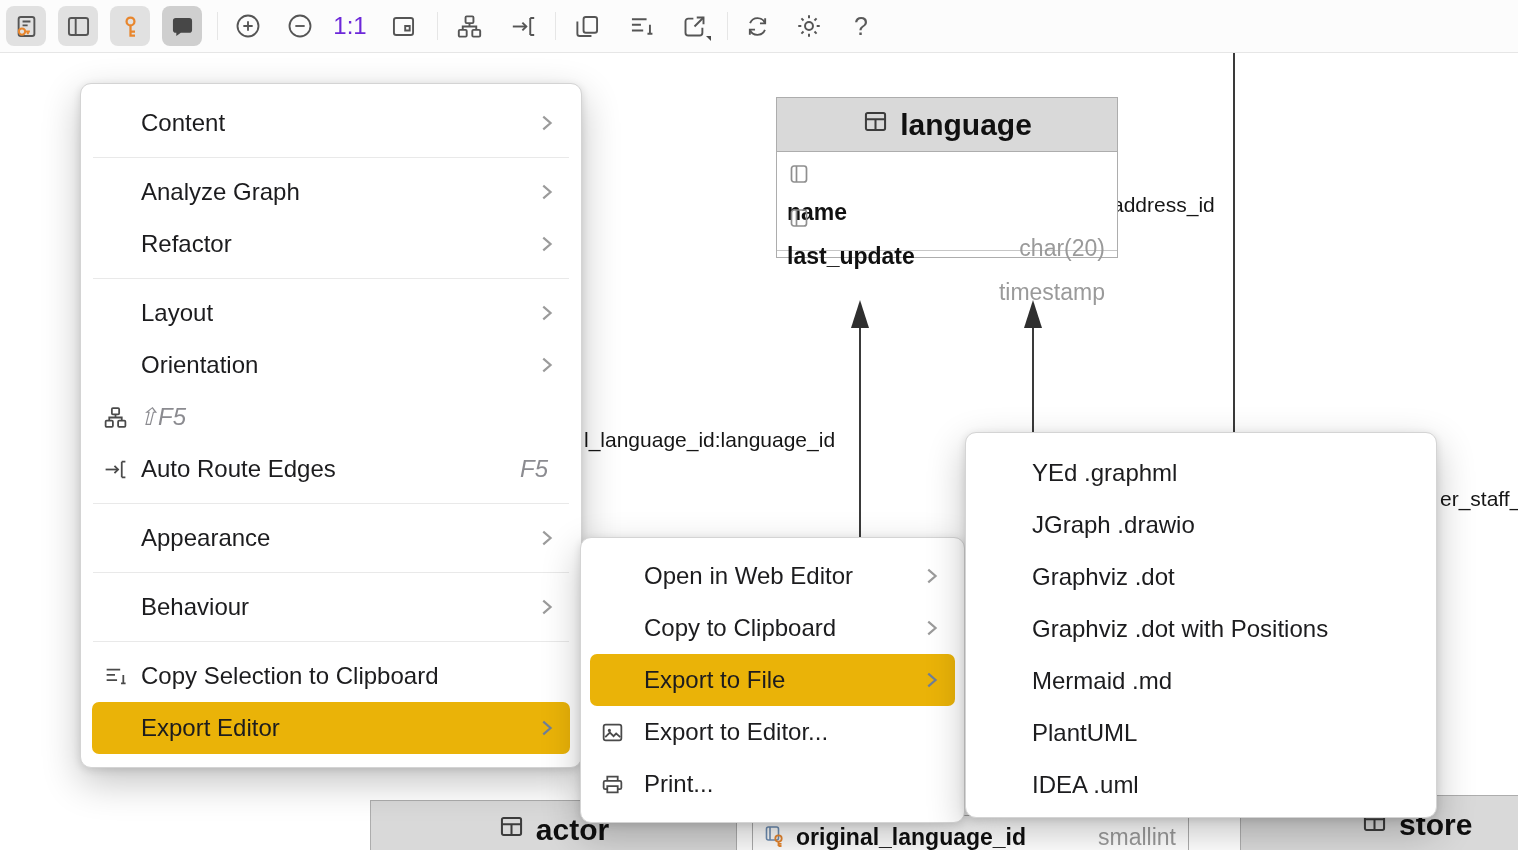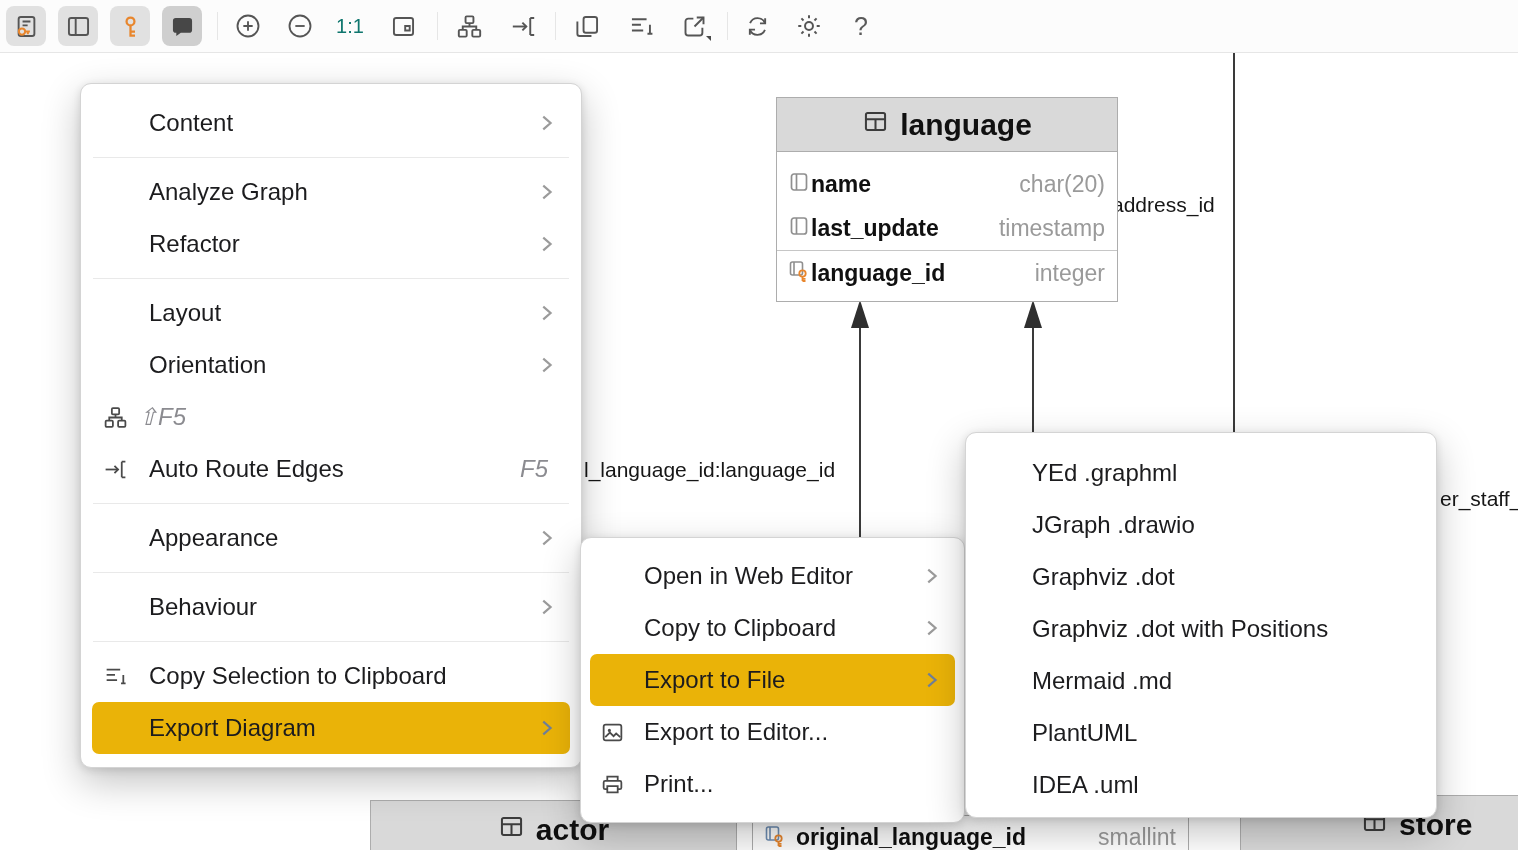--- a/index.html
+++ b/index.html
@@ -7,46 +7,46 @@
     width:1518px;height:850px;position:relative;overflow:hidden;
     background:#ffffff;font-family:"Liberation Sans",sans-serif;
     -webkit-font-smoothing:antialiased;
   }
   
   .toolbar{position:absolute;left:0;top:0;width:1518px;height:52px;background:#fcfcfc;border-bottom:1px solid #e6e6e6;z-index:5;}
   .tbtn{position:absolute;top:6px;width:40px;height:40px;border-radius:8px;display:flex;align-items:center;justify-content:center;box-sizing:border-box;}
   .tbtn.active{background:#e1e1e1;}
   .tbtn.active-dark{background:#cfcfcf;}
   .tbtn svg{display:block;}
-  .tlabel{font-size:20px;color:#0f766e;}
+  .tlabel{font-size:24px;color:#6d28d9;}
   .tsep{position:absolute;top:12px;width:1px;height:28px;background:#e6e6e6;}
   .dd-tri{position:absolute;right:3px;bottom:5px;width:0;height:0;border-top:5px solid #4a4a4a;border-left:5px solid transparent;}
   
   .canvas{position:absolute;inset:0;z-index:1;}
   .vline{position:absolute;width:2px;background:#3a3a3a;}
   .arrowhead{position:absolute;width:0;height:0;border-left:9px solid transparent;border-right:9px solid transparent;border-bottom:28px solid #2f2f2f;}
   .edge-label{position:absolute;font-size:21px;color:#161616;white-space:nowrap;z-index:2;}
   .entity{position:absolute;border:1px solid #adadad;background:#ffffff;box-sizing:border-box;z-index:3;}
   .entity-header{background:#d9d9d9;border-bottom:1px solid #adadad;height:54px;display:flex;align-items:center;justify-content:center;gap:11px;font-weight:bold;font-size:30px;color:#101010;box-sizing:border-box;}
   .entity-header.noborder{border-bottom:none;}
   .entity-body{padding:10px 0 6px;}
-  .erow{height:44px;display:flex;align-items:center;padding:0 12px 0 10px;box-sizing:border-box;}
+  .erow{height:44px;display:flex;padding:0 12px 0 10px;gap:9px;box-sizing:border-box;flex-direction:column;}
   .erow .cname{font-weight:bold;font-size:23px;color:#101010;white-space:nowrap;}
   .erow .ctype{margin-left:auto;color:#9a9a9a;font-size:23px;white-space:nowrap;}
   .erow-sep{height:1px;background:#c6c6c6;}
   .film-row{position:absolute;left:752px;top:815px;width:437px;height:45px;background:#fff;border:1px solid #adadad;display:flex;align-items:center;padding:0 12px 0 10px;gap:9px;box-sizing:border-box;z-index:3;}
   .film-row .cname{font-weight:bold;font-size:23px;color:#101010;}
   .film-row .ctype{margin-left:auto;color:#9a9a9a;font-size:23px;}
   
   .menu{position:absolute;background:#ffffff;border:1px solid #d4d4d4;border-radius:11px;box-shadow:0 14px 38px rgba(0,0,0,.24),0 2px 8px rgba(0,0,0,.12);box-sizing:border-box;}
   .menu-item{display:flex;align-items:center;height:52px;border-radius:7px;font-size:24px;color:#1c1c1e;cursor:default;}
   .menu-item.selected{background:#eab308;}
   .mi-icon{flex:0 0 46px;display:flex;align-items:center;justify-content:center;}
   .mi-icon2{flex:0 0 44px;display:flex;align-items:center;justify-content:center;}
-  .mi-label{flex:1;white-space:nowrap;margin-left:11px;}
+  .mi-label{flex:1;white-space:nowrap;margin-left:3px;}
   .mi-label2{flex:1;white-space:nowrap;margin-left:10px;}
   .mi-shortcut{color:#8b8b90;margin-right:10px;white-space:nowrap;font-style:italic;}
   .mi-chevron{width:24px;display:flex;align-items:center;justify-content:center;}
   .menu1{left:80px;top:83px;width:502px;padding:13px 0;z-index:20;}
   .menu1 .menu-item{margin:0 11px;padding-right:12px;}
   .m-sep{height:1px;background:#e9e9e9;margin:8px 12px;}
   .menu2{left:580px;top:537px;width:385px;padding:12px 0;z-index:21;}
   .menu2 .menu-item{margin:0 9px;padding-right:12px;}
   .menu3{left:965px;top:432px;width:472px;padding:14px 0 6px;z-index:22;}
   .menu3 .menu-item{margin:0 10px;padding-left:56px;}
@@ -56,21 +56,21 @@
 
 <div class="canvas">
 
   <div class="vline" style="left:1233px;top:53px;height:742px;"></div>
   <div class="vline" style="left:859px;top:326px;height:489px;"></div>
   <div class="arrowhead" style="left:851px;top:300px;"></div>
   <div class="vline" style="left:1032px;top:326px;height:489px;"></div>
   <div class="arrowhead" style="left:1024px;top:300px;"></div>
 
   <div class="edge-label" style="left:1112px;top:193px;">address_id</div>
-  <div class="edge-label" style="left:584px;top:428px;margin-top:30px;">l_language_id:language_id</div>
+  <div class="edge-label" style="left:584px;top:428px;">l_language_id:language_id</div>
   <div class="edge-label" style="left:1440px;top:487px;">er_staff_</div>
 
   <div class="entity" style="left:776px;top:97px;width:342px;">
     <div class="entity-header">
       <span>
         <svg width="27" height="27" viewBox="0 0 24 24" fill="none" stroke="#3c3c3c" stroke-width="1.8">
             <rect x="3.5" y="4.5" width="17" height="15" rx="1.5"></rect>
             <path d="M3.5 10h17M12 10v9.5"></path>
           </svg>
       </span>
@@ -91,32 +91,20 @@
         <span>
           <svg width="24" height="24" viewBox="0 0 24 24" fill="none" stroke="#8f8f8f" stroke-width="1.7">
               <rect x="4.5" y="4" width="15" height="16" rx="2.5"></rect>
               <path d="M9.5 4v16"></path>
             </svg>
         </span>
         <span class="cname">last_update</span>
         <span class="ctype">timestamp</span>
       </div>
       <div class="erow-sep"></div>
-      <div class="erow">
-        <span>
-          <svg width="24" height="24" viewBox="0 0 24 24" fill="none">
-              <rect x="3.5" y="3" width="12" height="13" rx="2" stroke="#8f8f8f" stroke-width="1.6"></rect>
-              <path d="M7 3v13" stroke="#8f8f8f" stroke-width="1.6"></path>
-              <circle cx="15.5" cy="14.5" r="3.2" stroke="#e8862d" stroke-width="1.8"></circle>
-              <path d="M15.5 17.7V22M15.5 19.8h3M15.5 22h3" stroke="#e8862d" stroke-width="1.8"></path>
-            </svg>
-        </span>
-        <span class="cname">language_id</span>
-        <span class="ctype">integer</span>
-      </div>
     </div>
   </div>
 
   <div class="entity" style="left:370px;top:800px;width:367px;height:60px;">
     <div class="entity-header noborder" style="height:58px;">
       <span>
         <svg width="27" height="27" viewBox="0 0 24 24" fill="none" stroke="#3c3c3c" stroke-width="1.8">
             <rect x="3.5" y="4.5" width="17" height="15" rx="1.5"></rect>
             <path d="M3.5 10h17M12 10v9.5"></path>
           </svg>
@@ -351,21 +339,21 @@
     <span class="mi-icon">
       <svg width="25" height="25" viewBox="0 0 24 24" fill="none" stroke="#4a4a4a" stroke-width="1.7">
           <path d="M3.5 5.5h13M3.5 10.5h8M3.5 15.5h10"></path>
           <path d="M19.5 10.5v8M17.3 18.5h4.4"></path>
         </svg>
     </span>
     <span class="mi-label">Copy Selection to Clipboard</span>
   </div>
   <div class="menu-item selected">
     <span class="mi-icon"></span>
-    <span class="mi-label">Export Diagram</span>
+    <span class="mi-label">Export Editor</span>
     <span class="mi-chevron">
         <svg width="22" height="22" viewBox="0 0 24 24" fill="none" stroke="#6f7f99" stroke-width="2.4">
           <path d="M9 5l8 7-8 7"></path>
         </svg>
       </span>
   </div>
 </div>
 
 <div class="menu menu2">
   <div class="menu-item">

